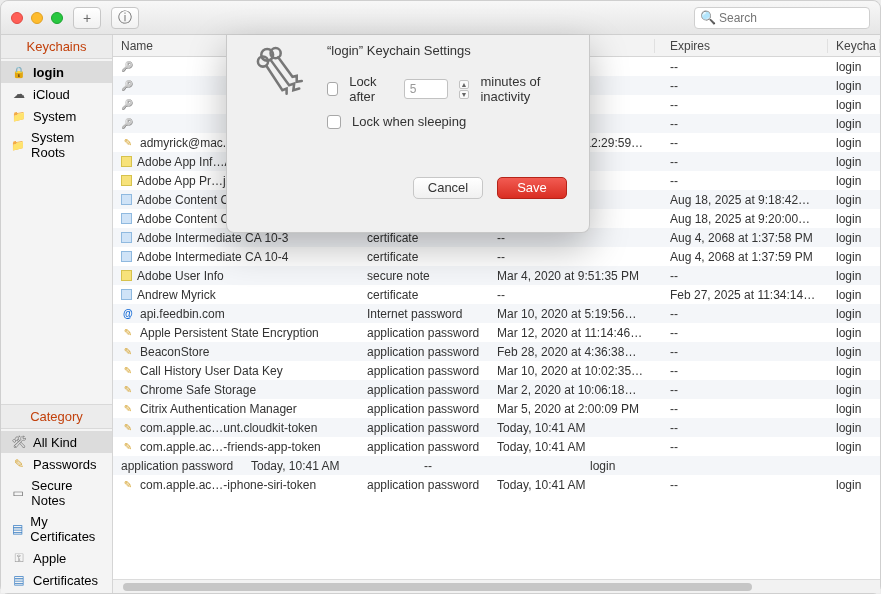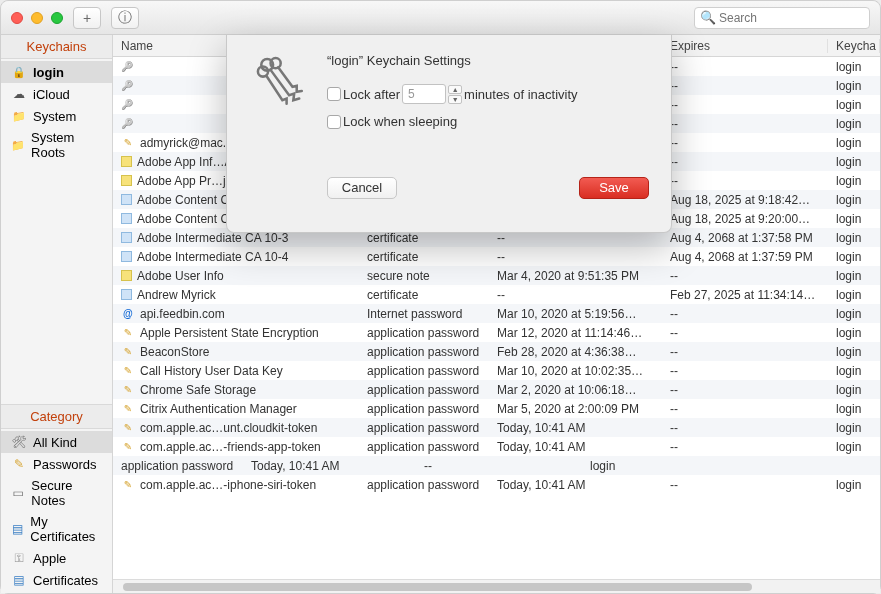--- a/index.html
+++ b/index.html
@@ -49,32 +49,32 @@
   .ric { width:14px; height:14px; display:inline-flex; align-items:center; justify-content:center; font-size:10px;}
   .ric.key::before{content:"🔑"; filter: grayscale(1);}
   .ric.pencil{ color:#d6a431;}
   .ric.pencil::before{content:"✎";}
   .ric.note{ background:#f7e27a; border:1px solid #d6c24d; width:11px;height:11px;}
   .ric.cert{ background:#cfe3f7; border:1px solid #8fb9df; width:11px;height:11px;}
   .ric.at{ color:#1068d6; font-weight:bold;}
   .scrollbar-bottom{ height:14px; background:#f2f2f2; border-top:1px solid #dcdcdc;}
   .scrollbar-thumb{ height:8px; background:#c6c6c6; border-radius:4px; margin:3px 10px 0 10px; width:82%;}
   
-  .sheet { position:absolute; top:34px; left:225px; width:446px; height:198px; background:#f0f0f0; border:1px solid #c8c8c8; border-top:none; border-radius:0 0 8px 8px; box-shadow: 0 14px 38px rgba(0,0,0,0.28); padding: 18px 22px; font-size:13px; color:#333;}
+  .sheet { position:absolute; top:34px; left:225px; width:364px; height:198px; background:#f0f0f0; border:1px solid #c8c8c8; border-top:none; border-radius:0 0 8px 8px; box-shadow: 0 14px 38px rgba(0,0,0,0.28); padding: 8px 22px; font-size:13px; color:#333;}
   .sheet-inner{ display:flex; gap:18px;}
   .sheet-icon{ font-size:46px; color:#7a7a7a; width:60px; text-align:center;}
   .sheet-icon svg{ width:54px; height:54px;}
   .sheet-body{ flex:1;}
   .sheet-title{ font-size:13px; margin-bottom:16px;}
-  .sheet-row{ display:flex; align-items:center; gap:2px; margin-bottom:10px;}
+  .sheet-row{ display:flex; align-items:center; gap:11px; margin-bottom:10px;}
   .chk{ width:14px; height:14px; border:1px solid #a8a8a8; border-radius:3px; background:#fff;}
   .numfield{ width:44px; height:20px; border:1px solid #c2c2c2; border-radius:3px; background:#fff; padding:0 5px; font-size:12px; color:#999;}
   .stepper{ width:14px; height:20px; display:flex; flex-direction:column; justify-content:center; gap:1px;}
   .stepper span{ font-size:7px; line-height:7px; color:#666; text-align:center; border:1px solid #c2c2c2; background:#fafafa; border-radius:2px;}
-  .sheet-buttons{ display:flex; justify-content:space-between; gap:14px; margin-top:48px;}
+  .sheet-buttons{ display:flex; justify-content:flex-end; gap:14px; margin-top:48px;}
   .btn{ min-width:70px; height:22px; border-radius:5px; font-size:13px; text-align:center; line-height:20px;}
   .btn-cancel{ background:linear-gradient(#fff,#f0f0f0); border:1px solid #c7c7c7; color:#333;}
   .btn-save{ background:linear-gradient(#f25b52,#d92e22); border:1px solid #b52318; color:#fff; font-weight:500;}
 </style>
 </head>
 <body>
 
 <div class="window">
 
   <div class="titlebar">

